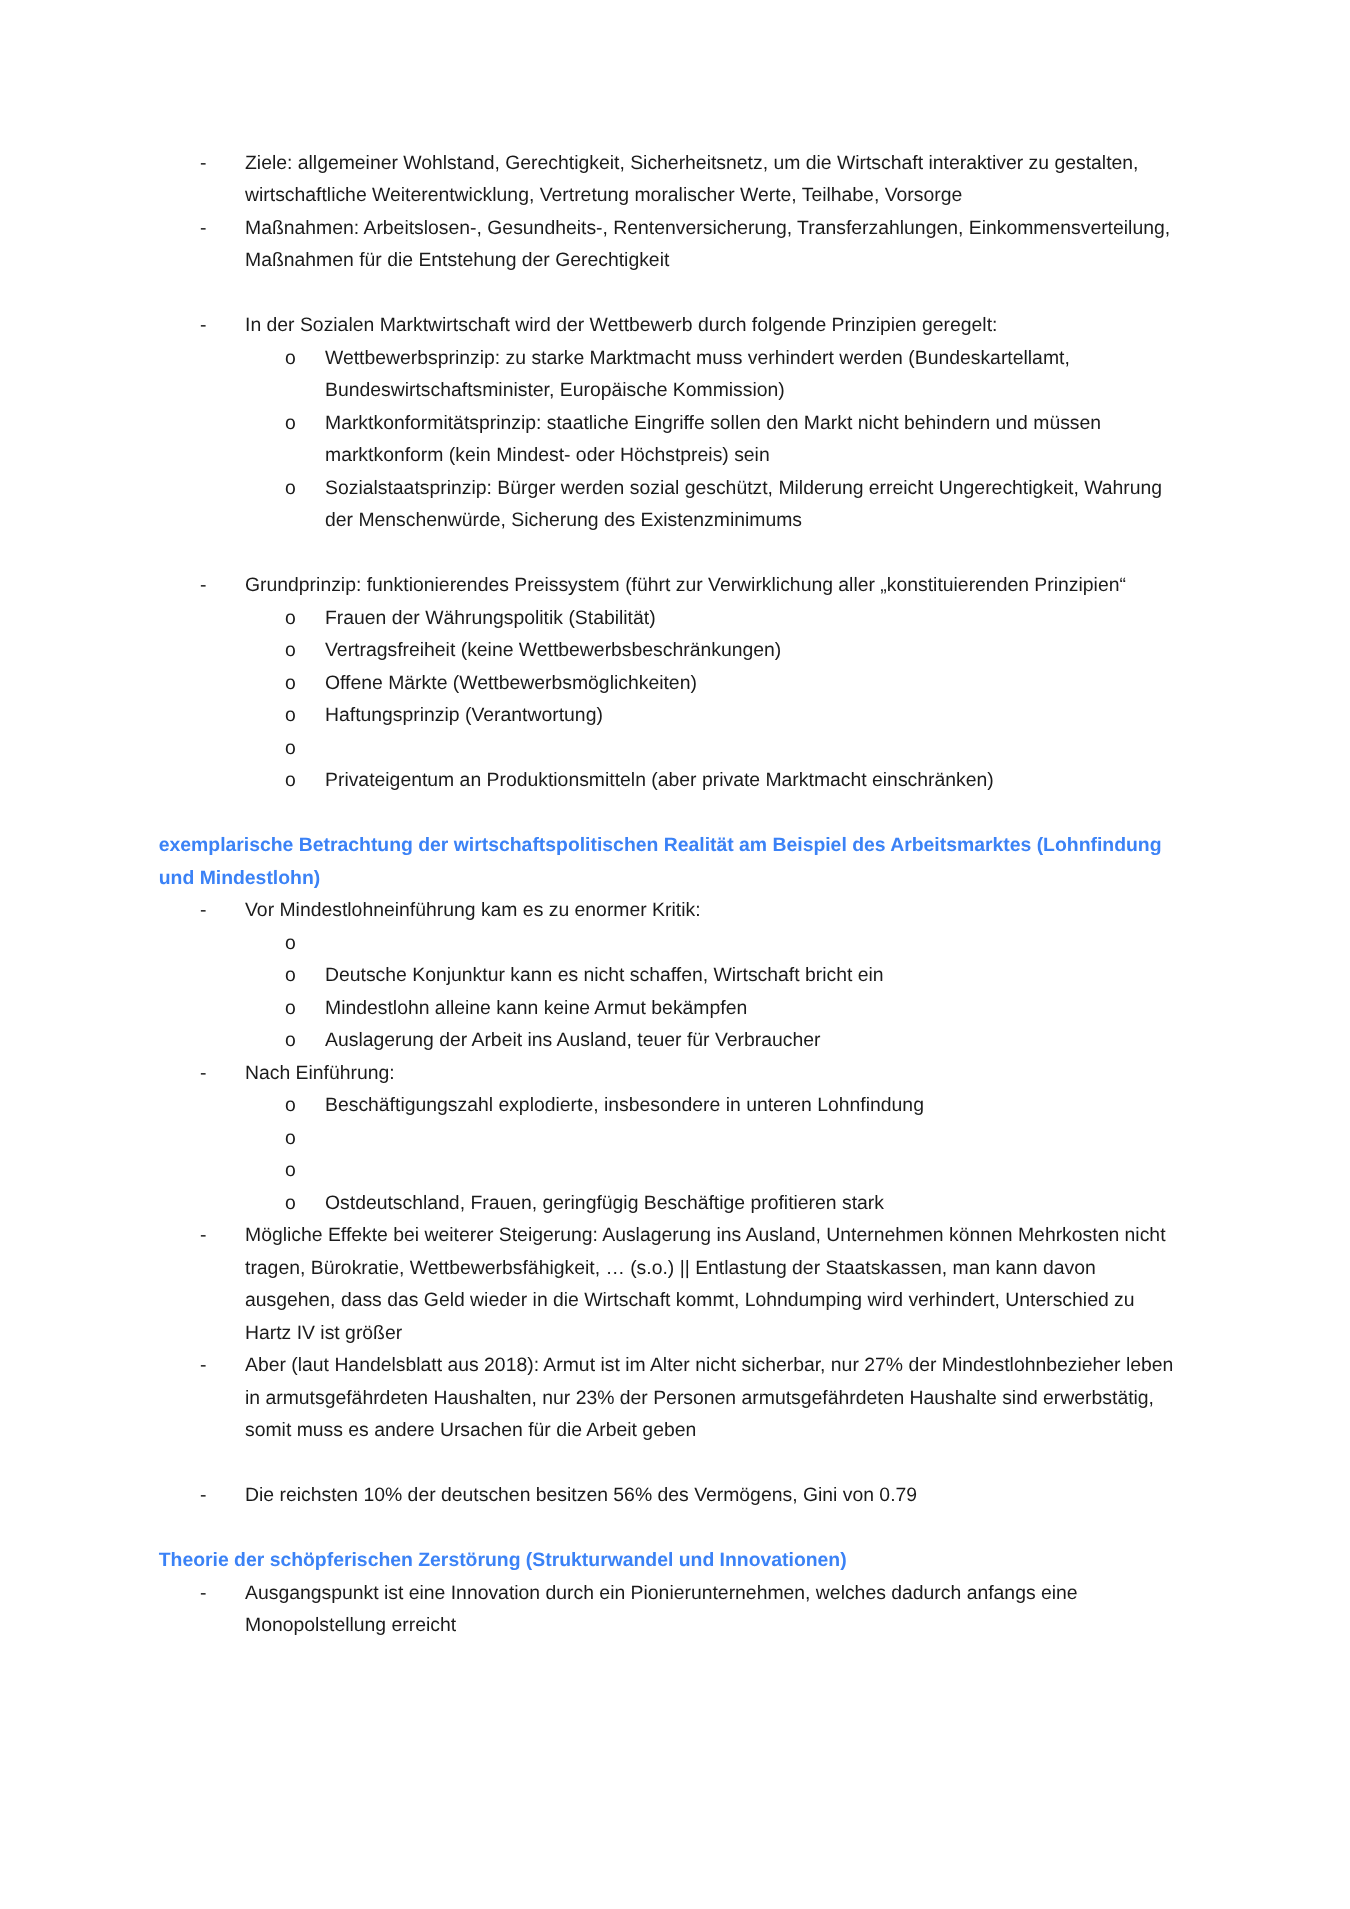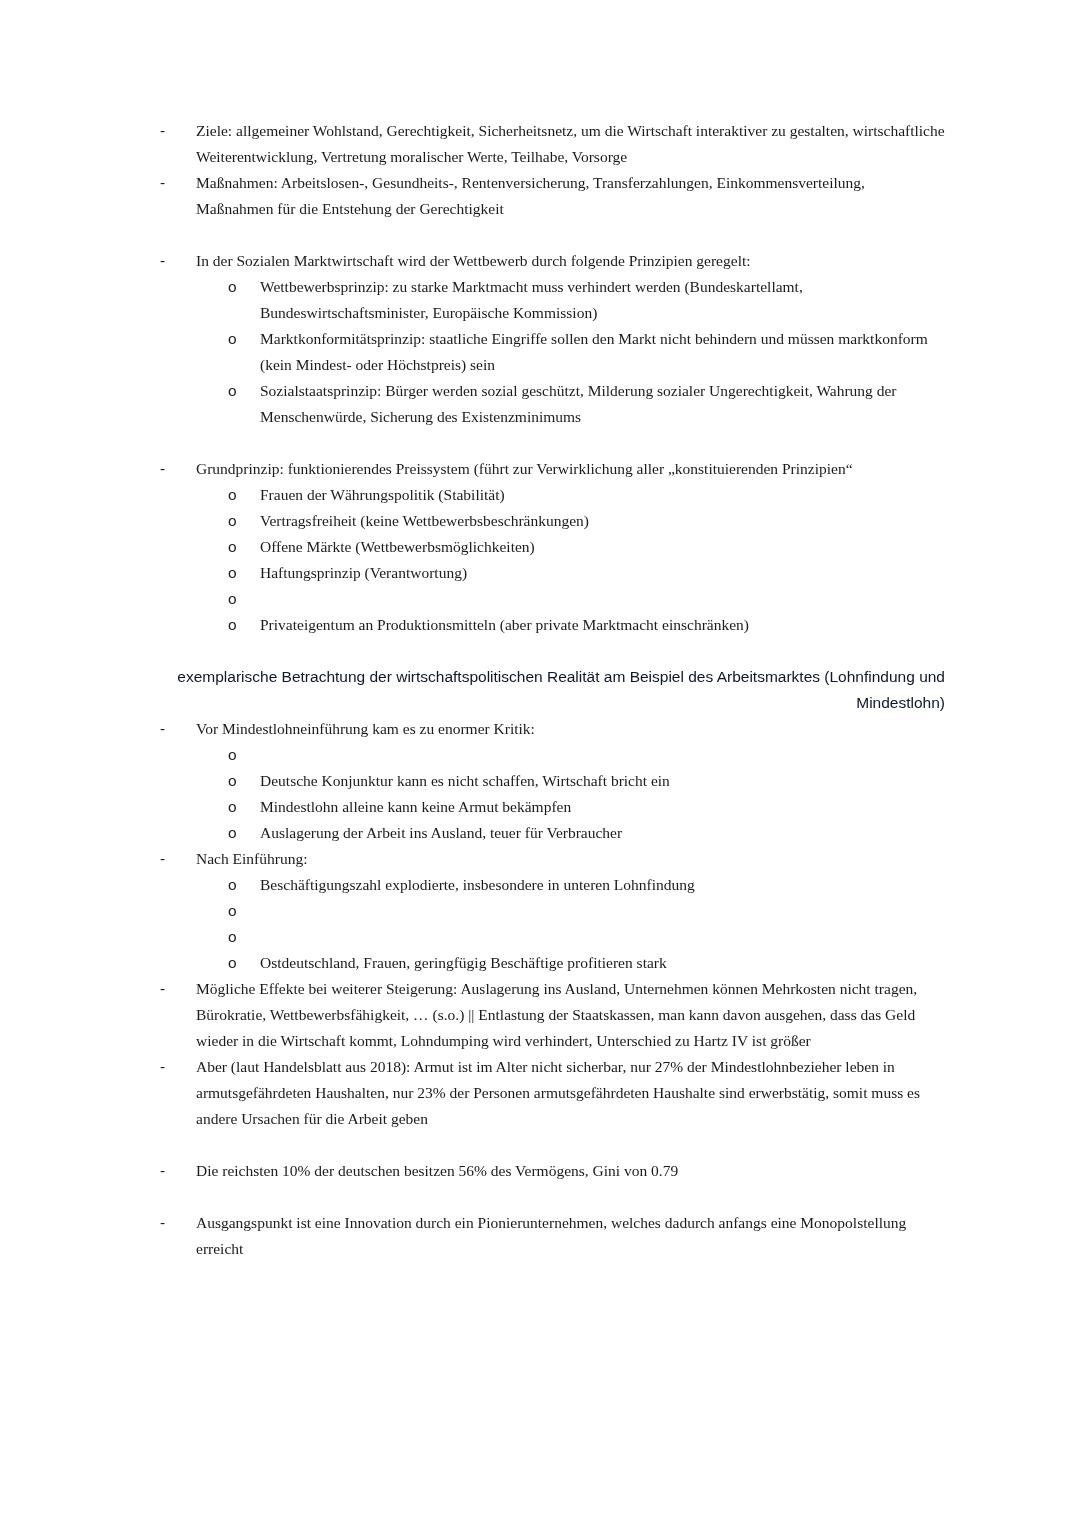--- a/index.html
+++ b/index.html
@@ -13,22 +13,22 @@
     font-size: 15.5px;
     line-height: 26px;
     color: #1b1b1b;
   }
   .li { display: flex; align-items: flex-start; }
   .li .b { text-align: left; }
   .l1 { padding-left: 33px; }
   .l1 .b { flex: 0 0 36px; }
   .l2 { padding-left: 101px; }
   .l2 .b { flex: 0 0 32px; }
-  .li .t { flex: 1 1 auto; font-family: Liberation Serif, serif; }
-  .heading { font-weight: normal; color: #0f172a; text-align: right; }
+  .li .t { flex: 1 1 auto; }
+  .heading { font-weight: bold; color: #3b82f6; }
   .spacer { height: 26px; }
 </style>
 </head>
 <body>
 
 <div class="page">
 
   <div class="li l1">
       <span class="b">-</span>
       <span class="t">Ziele: allgemeiner Wohlstand, Gerechtigkeit, Sicherheitsnetz, um die Wirtschaft interaktiver zu gestalten, wirtschaftliche Weiterentwicklung, Vertretung moralischer Werte, Teilhabe, Vorsorge</span>
@@ -47,21 +47,21 @@
   <div class="li l2">
       <span class="b">o</span>
       <span class="t">Wettbewerbsprinzip: zu starke Marktmacht muss verhindert werden (Bundeskartellamt, Bundeswirtschaftsminister, Europäische Kommission)</span>
     </div>
   <div class="li l2">
       <span class="b">o</span>
       <span class="t">Marktkonformitätsprinzip: staatliche Eingriffe sollen den Markt nicht behindern und müssen marktkonform (kein Mindest- oder Höchstpreis) sein</span>
     </div>
   <div class="li l2">
       <span class="b">o</span>
-      <span class="t">Sozialstaatsprinzip: Bürger werden sozial geschützt, Milderung sozialer Ungerechtigkeit, Wahrung der Menschenwürde, Sicherung des Existenzminimums</span>
+      <span class="t">Sozialstaatsprinzip: Bürger werden sozial geschützt, Milderung erreicht Ungerechtigkeit, Wahrung der Menschenwürde, Sicherung des Existenzminimums</span>
     </div>
 
   <div class="spacer"></div>
 
   <div class="li l1">
       <span class="b">-</span>
       <span class="t">Grundprinzip: funktionierendes Preissystem (führt zur Verwirklichung aller „konstituierenden Prinzipien“</span>
     </div>
   <div class="li l2">
       <span class="b">o</span>
@@ -139,19 +139,20 @@
 
   <div class="spacer"></div>
 
   <div class="li l1">
       <span class="b">-</span>
       <span class="t">Die reichsten 10% der deutschen besitzen 56% des Vermögens, Gini von 0.79</span>
     </div>
 
   <div class="spacer"></div>
 
+  <div class="heading">Theorie der schöpferischen Zerstörung (Strukturwandel und Innovationen)</div>
 
   <div class="li l1">
       <span class="b">-</span>
       <span class="t">Ausgangspunkt ist eine Innovation durch ein Pionierunternehmen, welches dadurch anfangs eine Monopolstellung erreicht</span>
     </div>
 
 </div>
 
 </body></html>

